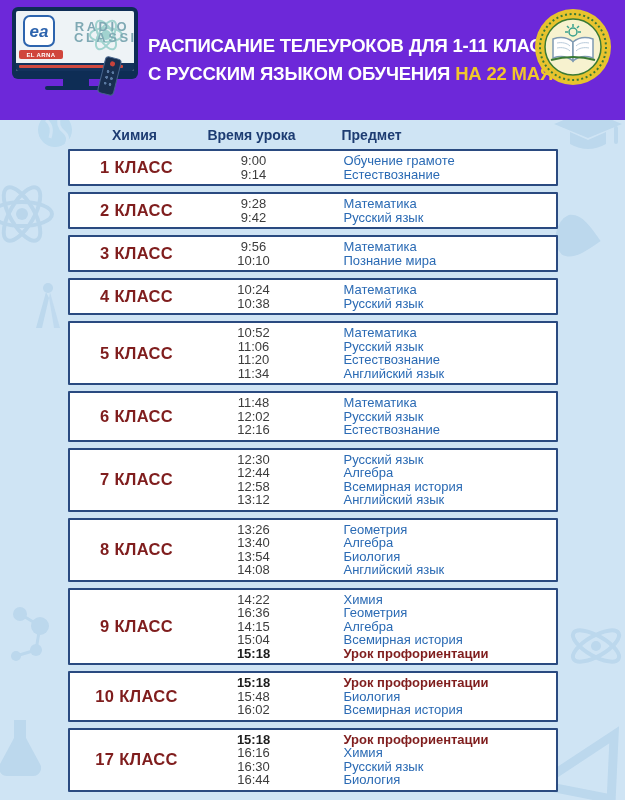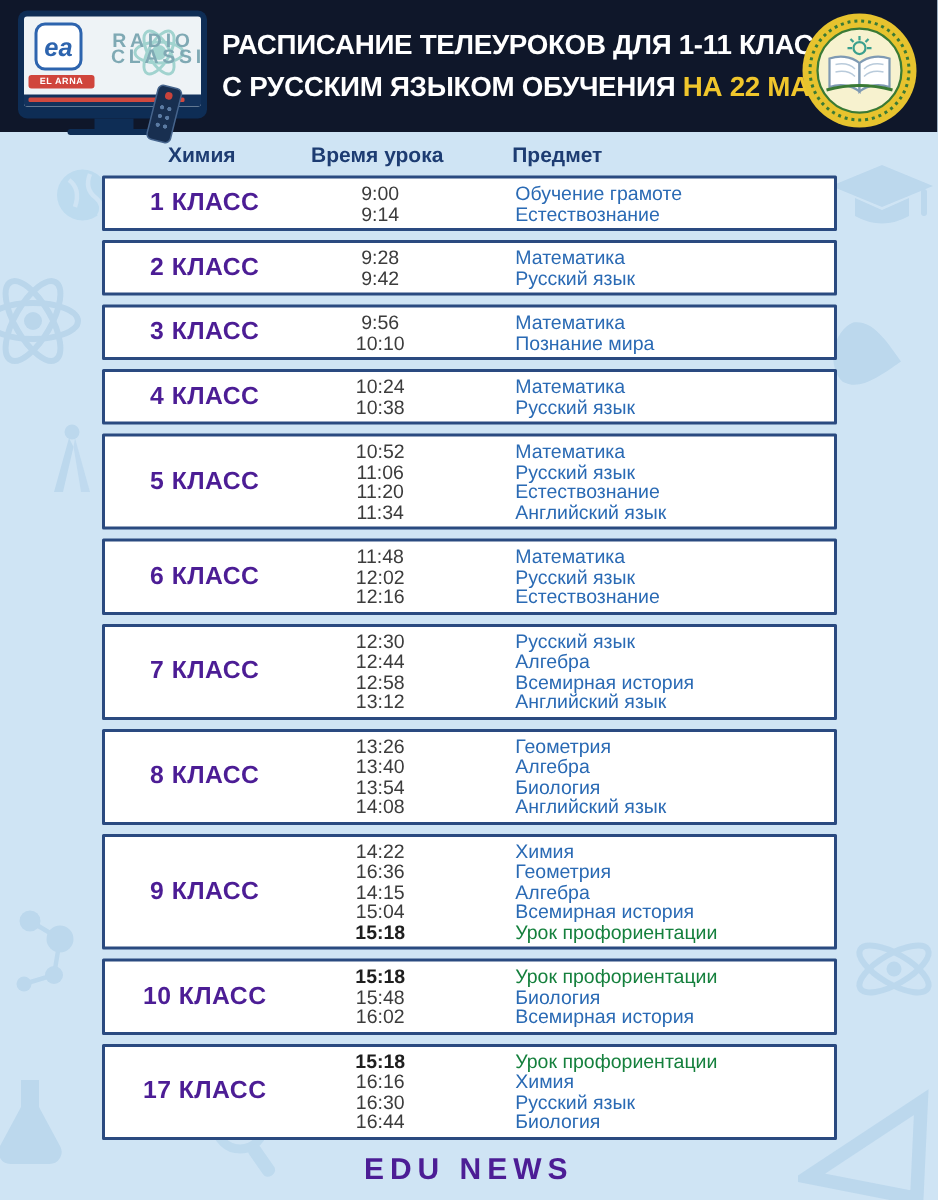--- a/index.html
+++ b/index.html
@@ -9,21 +9,21 @@
     font-family:"Liberation Sans", sans-serif;
     position:relative;
     overflow:hidden;
   }
   
   .wm { position:absolute; z-index:0; opacity:.85; pointer-events:none; }
   .wm svg { display:block; }
   
   .banner {
     position:relative; z-index:2;
-    height:88px; background:#0f172a;
+    height:120px; background:#6d28d9;
     display:flex; align-items:center;
   }
   .tv { position:absolute; left:12px; top:7px; width:128px; height:84px; }
   .tv-frame {
     width:118px; height:60px; background:#0e2d55;
     border-radius:6px; padding:4px 4px 8px 4px; position:relative;
   }
   .tv-screen {
     background:#eef3f6; border-radius:2px; height:100%; position:relative; overflow:hidden;
   }
@@ -86,32 +86,32 @@
   .col-headers .c1 { text-align:center; }
   .col-headers .c2 { text-align:center; }
   .col-headers .c3 { padding-left:40px; }
   .table { width:490px; margin:0 auto; display:flex; flex-direction:column; gap:6px; }
   .card {
     background:#ffffff; border:2px solid #2a4a80; border-radius:1px;
     display:grid; grid-template-columns:134px 100px 1fr; padding:3px 0;
   }
   .class-cell {
     display:flex; align-items:center; justify-content:center;
-    color:#4c1d95; font-weight:bold; font-size:16.5px; letter-spacing:.3px;
+    color:#7f1d1d; font-weight:bold; font-size:16.5px; letter-spacing:.3px;
   }
   .time-cell {
     display:flex; flex-direction:column; align-items:center; justify-content:center;
   }
   .time { font-size:13px; line-height:13.5px; color:#3c3c3c; }
   .subject-cell {
     padding-left:40px; display:flex; flex-direction:column; justify-content:center;
   }
   .subject { font-size:13px; line-height:13.5px; color:#2a6ab4; }
   .time.bold { font-weight:bold; color:#1e1e1e; }
-  .subject.bold { font-weight:normal; color:#15803d; }
+  .subject.bold { font-weight:bold; color:#7f1d1d; }
   
   .footer { position:relative; z-index:1; text-align:center; margin-top:9px; }
   .brand {
     display:inline-block; color:#4c1d95; font-weight:bold; font-size:20px;
     letter-spacing:4px;
   }
 </style>
 </head>
 <body>
 

